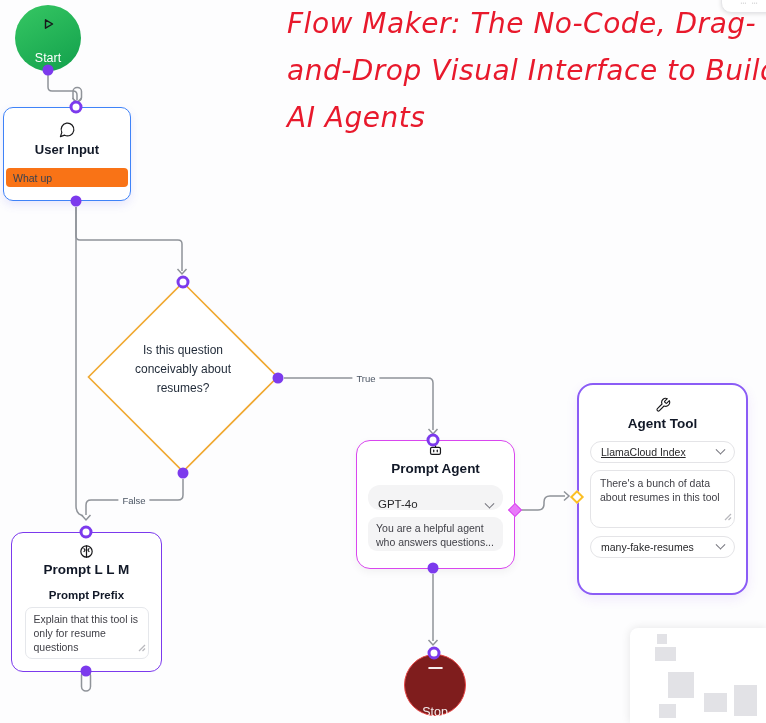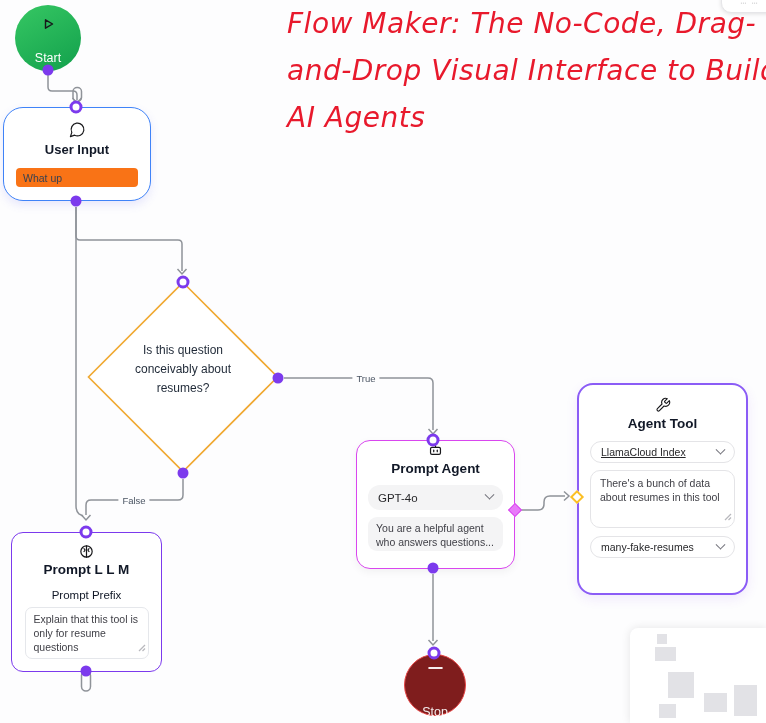--- a/index.html
+++ b/index.html
@@ -31,42 +31,42 @@
   .round{ border-radius:50%; display:flex; flex-direction:column; align-items:center; }
   #node-start{ left:15px; top:5px; width:66px; height:66px; padding-top:9px;
     background:linear-gradient(150deg,#36c763,#12a04c); border:none; }
   #node-start .rlabel{ color:#fff; font-size:12.5px; font-weight:500; margin-top:17px; }
   #node-stop{ left:404px; top:654px; width:62px; height:62px; padding-top:12px;
     background:#7f1d1d; border:1.5px solid #e64545;gap:32px; }
   #node-stop .sq{ width:15px; height:15px; border:1.8px solid rgba(255,255,255,.92); border-radius:3px; }
   #node-stop .rlabel{ color:rgba(255,255,255,.92); font-size:12.5px; margin-top:4px; }
 
   
-  #node-user{ left:3px; top:107px; width:148px; height:94px; border:1.6px solid #3f83f8;
-    border-radius:20px; padding-top:13px; box-shadow:0 4px 10px rgba(99,102,241,.14); }
+  #node-user{ left:3px; top:107px; width:128px; height:94px; border:1.6px solid #3f83f8;
+    border-radius:10px; padding-top:13px; box-shadow:0 4px 10px rgba(99,102,241,.14); }
   #node-user .field{ display:block; margin:11px auto 8px; width:122px; height:19px; background:#f97316;
     border:none; border-radius:4px; font-size:10.5px; color:#374151; padding:0 7px;
     font-family:"Liberation Sans","DejaVu Sans",sans-serif; }
   #node-user .ntitle{ margin-top:4px; }
 
   
   #node-decision{ left:87px; top:281px; width:192px; height:192px; background:transparent; }
   #node-decision .content{ position:absolute; left:0; top:48px; width:100%; text-align:center; }
   .dec-head{ display:flex; justify-content:center; align-items:center; gap:6px; }
   .dec-q{ width:130px; margin:12px auto 0; font-size:12px; color:#1f2937; line-height:1.6; }
 
   
   #node-pagent{ left:356px; top:440px; width:159px; height:129px; border:1.8px solid #d946ef;
     border-radius:14px; box-shadow:0 3px 8px rgba(0,0,0,.05); }
   #node-pagent .ntitle{ margin-top:3px; font-size:13.5px; }
   .pill{ display:flex; align-items:center; margin:9px auto 0; padding:0 10px;
     border-radius:12px; font-size:11px; color:#27272a; }
   .pill .chev{ margin-left:auto; width:7px; height:7px; border-right:1.5px solid #71717a;
     border-bottom:1.5px solid #71717a; transform:rotate(45deg) translate(-2px,-2px); }
-  #node-pagent .pill{ width:135px; height:25px; background:#f4f4f5; font-size:11.5px; }
+  #node-pagent .pill{ width:135px; height:25px; background:#f4f4f5; font-size:11.5px;align-items:flex-end; }
   .ta{ display:block; border:none; resize:none; overflow:hidden; line-height:1.35;
     font-family:"Liberation Sans","DejaVu Sans",sans-serif; color:#3f3f46; }
   #node-pagent .ta{ margin:7px auto 0; width:135px; height:34px; background:#f4f4f5;
     border-radius:9px; font-size:10.5px; padding:4px 8px; }
 
   
   #node-atool{ left:577px; top:383px; width:171px; height:212px; border:2px solid #8b5cf6;
     border-radius:16px; padding-top:12px; box-shadow:0 4px 12px rgba(124,58,237,.10); }
   #node-atool .ntitle{ margin-top:3px; font-size:13.5px; }
   #node-atool .pill{ width:145px; height:22px; background:#fff; border:1px solid #e4e4e7; font-size:10.5px; }
@@ -74,21 +74,21 @@
   #node-atool .pill.nochev{ margin-top:7px; font-size:11.5px; }
   #node-atool .tawrap{ position:relative; width:145px; margin:7px auto 0; }
   #node-atool .ta{ width:145px; height:58px; background:#fff; border:1px solid #e4e4e7;
     border-radius:10px; font-size:10.5px; padding:5px 9px; }
   #node-atool .pill.last{ margin-top:8px; }
 
   
   #node-pllm{ left:11px; top:532px; width:151px; height:140px; border:1.8px solid #7c3aed;
     border-radius:12px; padding-top:10px; }
   #node-pllm .ntitle{ margin-top:2px; font-size:13.5px; }
-  #node-pllm .flabel{ margin-top:12px; text-align:center; font-size:11.5px; font-weight:400; color:#111827; }
+  #node-pllm .flabel{ margin-top:12px; text-align:center; font-size:11.5px; font-weight:700; color:#111827; }
   #node-pllm .tawrap{ position:relative; width:124px; margin:6px auto 0; }
   #node-pllm .ta{ width:124px; height:52px; background:#fff; border:1px solid #e5e7eb;
     border-radius:7px; font-size:10.5px; padding:4px 8px; }
 
   .resize-glyph{ position:absolute; right:3px; bottom:3px; }
   .resize-glyph svg{ stroke:#b8b8bd; stroke-width:1.2; fill:none; }
 
   
   #heading{ position:absolute; left:287px; top:0; z-index:4; }
   #heading .tline{ font-family:cursive,"DejaVu Sans",sans-serif; font-style:italic;

